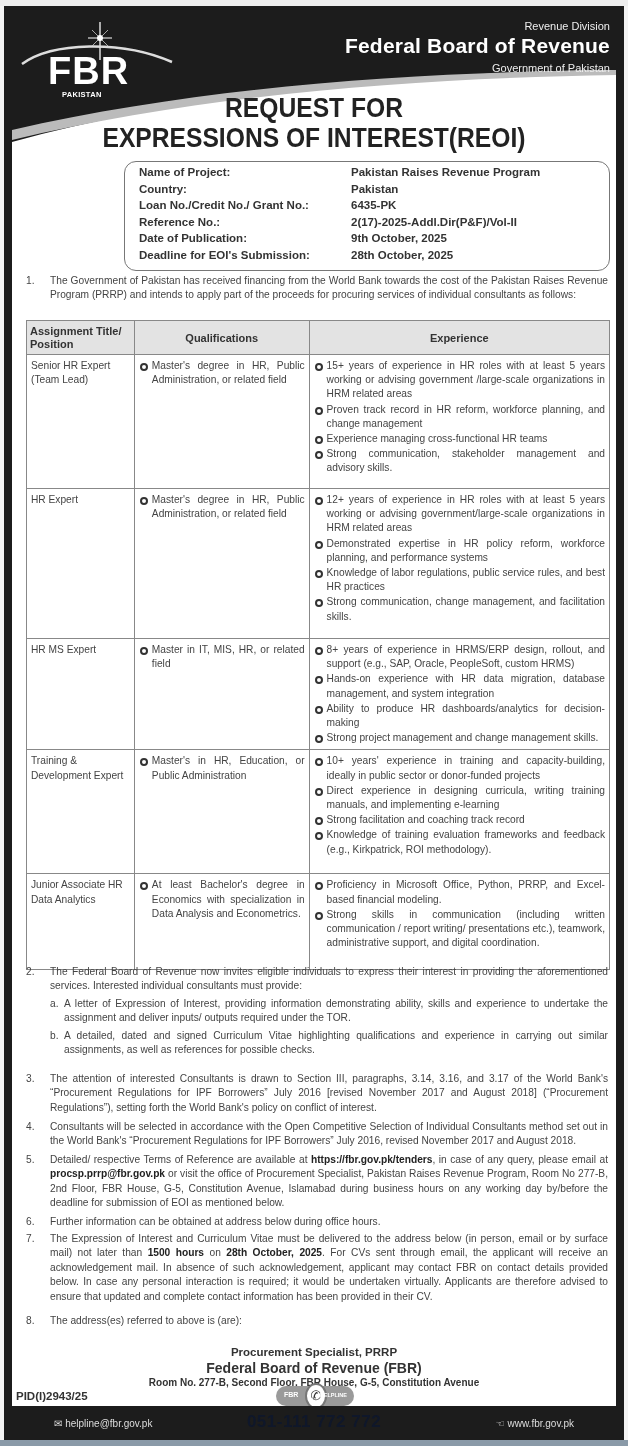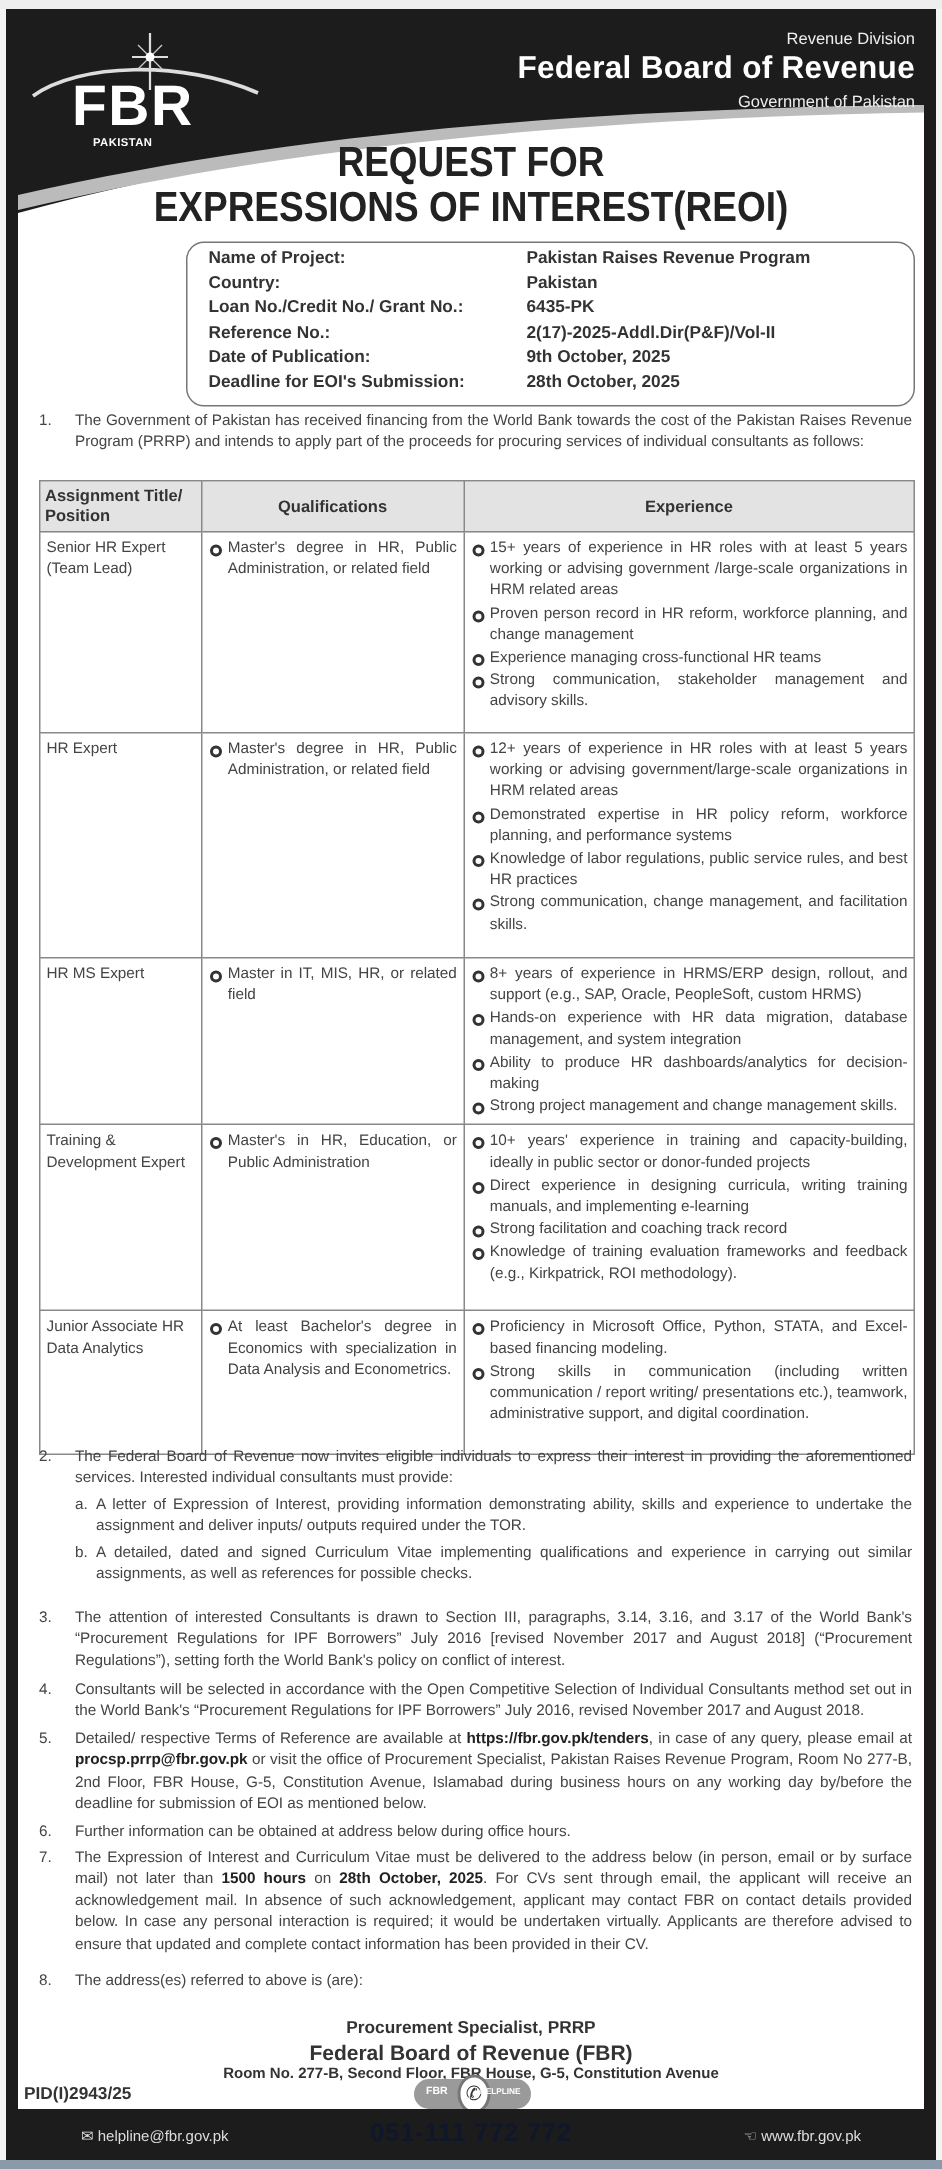--- a/index.html
+++ b/index.html
@@ -137,21 +137,21 @@
         <tr style="height:134px;">
           <td>Senior HR Expert (Team Lead)</td>
           <td>
               <ul class="bl">
             <li>Master's degree in HR, Public Administration, or related field</li>
               </ul>
             </td>
           <td>
               <ul class="bl">
             <li>15+ years of experience in HR roles with at least 5 years working or advising government /large-scale organizations in HRM related areas</li>
-            <li>Proven person record in HR reform, workforce planning, and change management</li>
+            <li>Proven track record in HR reform, workforce planning, and change management</li>
             <li>Experience managing cross-functional HR teams</li>
             <li>Strong communication, stakeholder management and advisory skills.</li>
               </ul>
             </td>
         </tr>
         <tr style="height:150px;">
           <td>HR Expert</td>
           <td>
               <ul class="bl">
             <li>Master's degree in HR, Public Administration, or related field</li>
@@ -200,38 +200,38 @@
         </tr>
         <tr style="height:96px;">
           <td>Junior Associate HR Data Analytics</td>
           <td>
               <ul class="bl">
             <li>At least Bachelor's degree in Economics with specialization in Data Analysis and Econometrics.</li>
               </ul>
             </td>
           <td>
               <ul class="bl">
-            <li>Proficiency in Microsoft Office, Python, STATA, and Excel-based financing modeling.</li>
+            <li>Proficiency in Microsoft Office, Python, PRRP, and Excel-based financial modeling.</li>
             <li>Strong skills in communication (including written communication / report writing/ presentations etc.), teamwork, administrative support, and digital coordination.</li>
               </ul>
             </td>
         </tr>
       </tbody>
     </table>
 
     <div class="para" style="top:953px;">
       <span class="num">2.</span>
       <div class="body">The Federal Board of Revenue now invites eligible individuals to express their interest in providing the aforementioned services. Interested individual consultants must provide:</div>
       <div class="sub">
         <span class="lt">a.</span>
         <span>A letter of Expression of Interest, providing information demonstrating ability, skills and experience to undertake the assignment and deliver inputs/ outputs required under the TOR.</span>
       </div>
       <div class="sub">
         <span class="lt">b.</span>
-        <span>A detailed, dated and signed Curriculum Vitae implementing qualifications and experience in carrying out similar assignments, as well as references for possible checks.</span>
+        <span>A detailed, dated and signed Curriculum Vitae highlighting qualifications and experience in carrying out similar assignments, as well as references for possible checks.</span>
       </div>
     </div>
 
     <div class="para" style="top:1060px;">
       <span class="num">3.</span>
       <div class="body">The attention of interested Consultants is drawn to Section III, paragraphs, 3.14, 3.16, and 3.17 of the World Bank's “Procurement Regulations for IPF Borrowers” July 2016 [revised November 2017 and August 2018] (“Procurement Regulations”), setting forth the World Bank's policy on conflict of interest.</div>
     </div>
 
     <div class="para" style="top:1108px;">
       <span class="num">4.</span>

